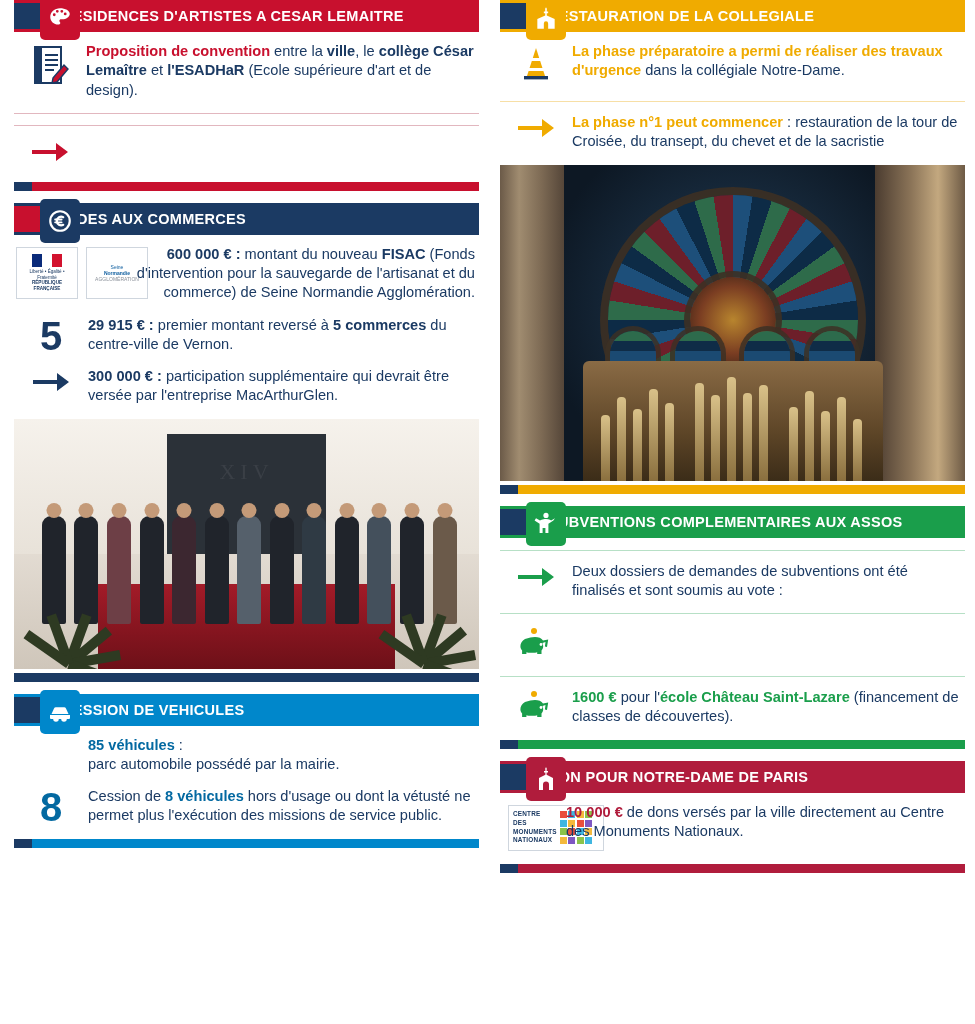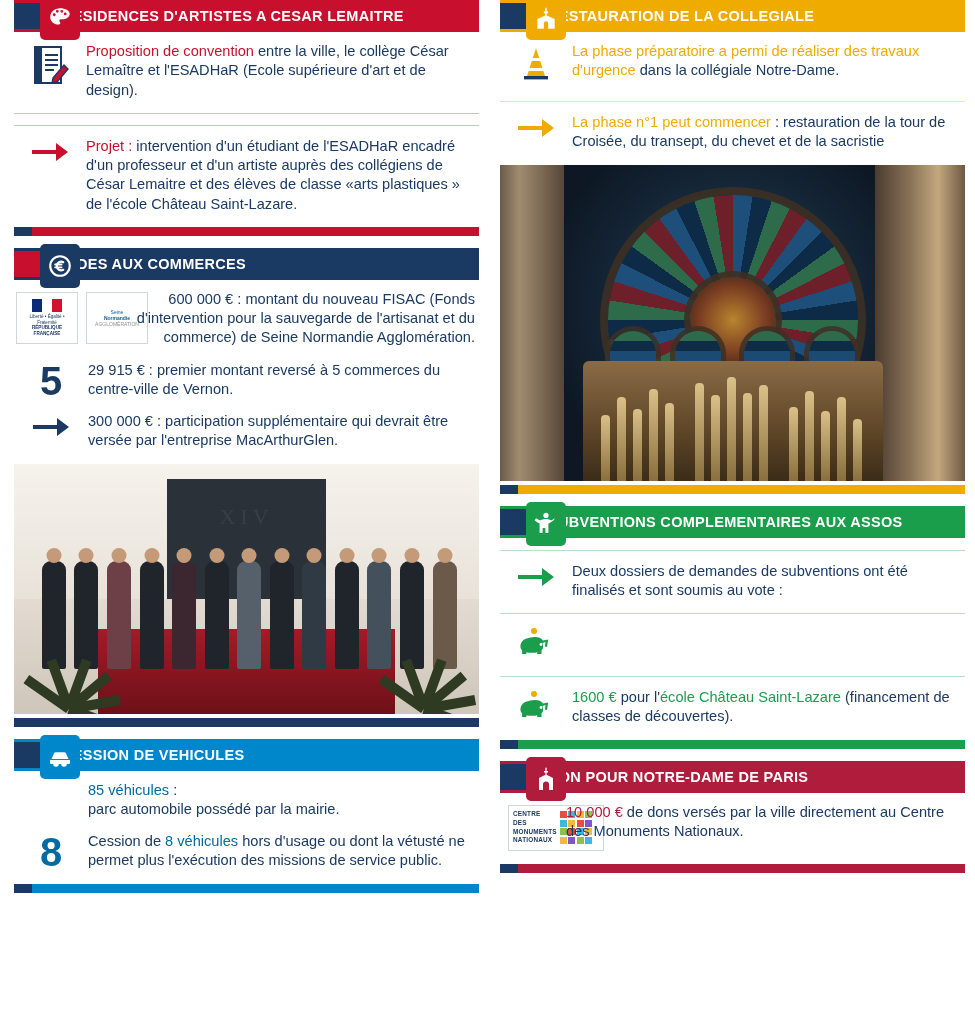--- a/index.html
+++ b/index.html
@@ -87,21 +87,21 @@
     justify-content: center;
     padding-top: 2px;
   }
   .item .txt {
     flex: 1 1 auto;
     font-size: 14.6px;
     line-height: 1.32;
     color: #1b3a63;
     padding-right: 4px;
   }
-  .txt b { font-weight: normal; }
+  .txt b { font-weight: bold; }
   .red   { color: #c8102e; }
   .navy  { color: #1b3a63; }
   .blueT { color: #0369a1; }
   .yel   { color: #f0ab00; }
   .grn   { color: #1a9e4b; }
   .crimT { color: #b01c3c; }
 
   .bignum {
     font-size: 40px;
     font-weight: bold;
@@ -280,21 +280,20 @@
         <div class="sep"></div>
 
         <div class="item">
           <div class="gutter">
             <span>
               <svg class="arrow" viewBox="0 0 40 26">
                   <path d="M2 11h24V4l12 9-12 9v-7H2z" fill="#c8102e"></path>
                 </svg>
             </span>
           </div>
-          <div class="txt"><b class="red">Projet :</b> intervention d'un étudiant de l'ESADHaR encadré d'un professeur et d'un artiste auprès des collégiens de César Lemaitre et des élèves de classe «arts plastiques » de l'école Château Saint-Lazare.</div>
         </div>
 
         <div class="footbar split">
           <div class="l"></div>
           <div class="r c-red"></div>
         </div>
       </div>
     </div>
 
     <div style="margin-top:12px;">

